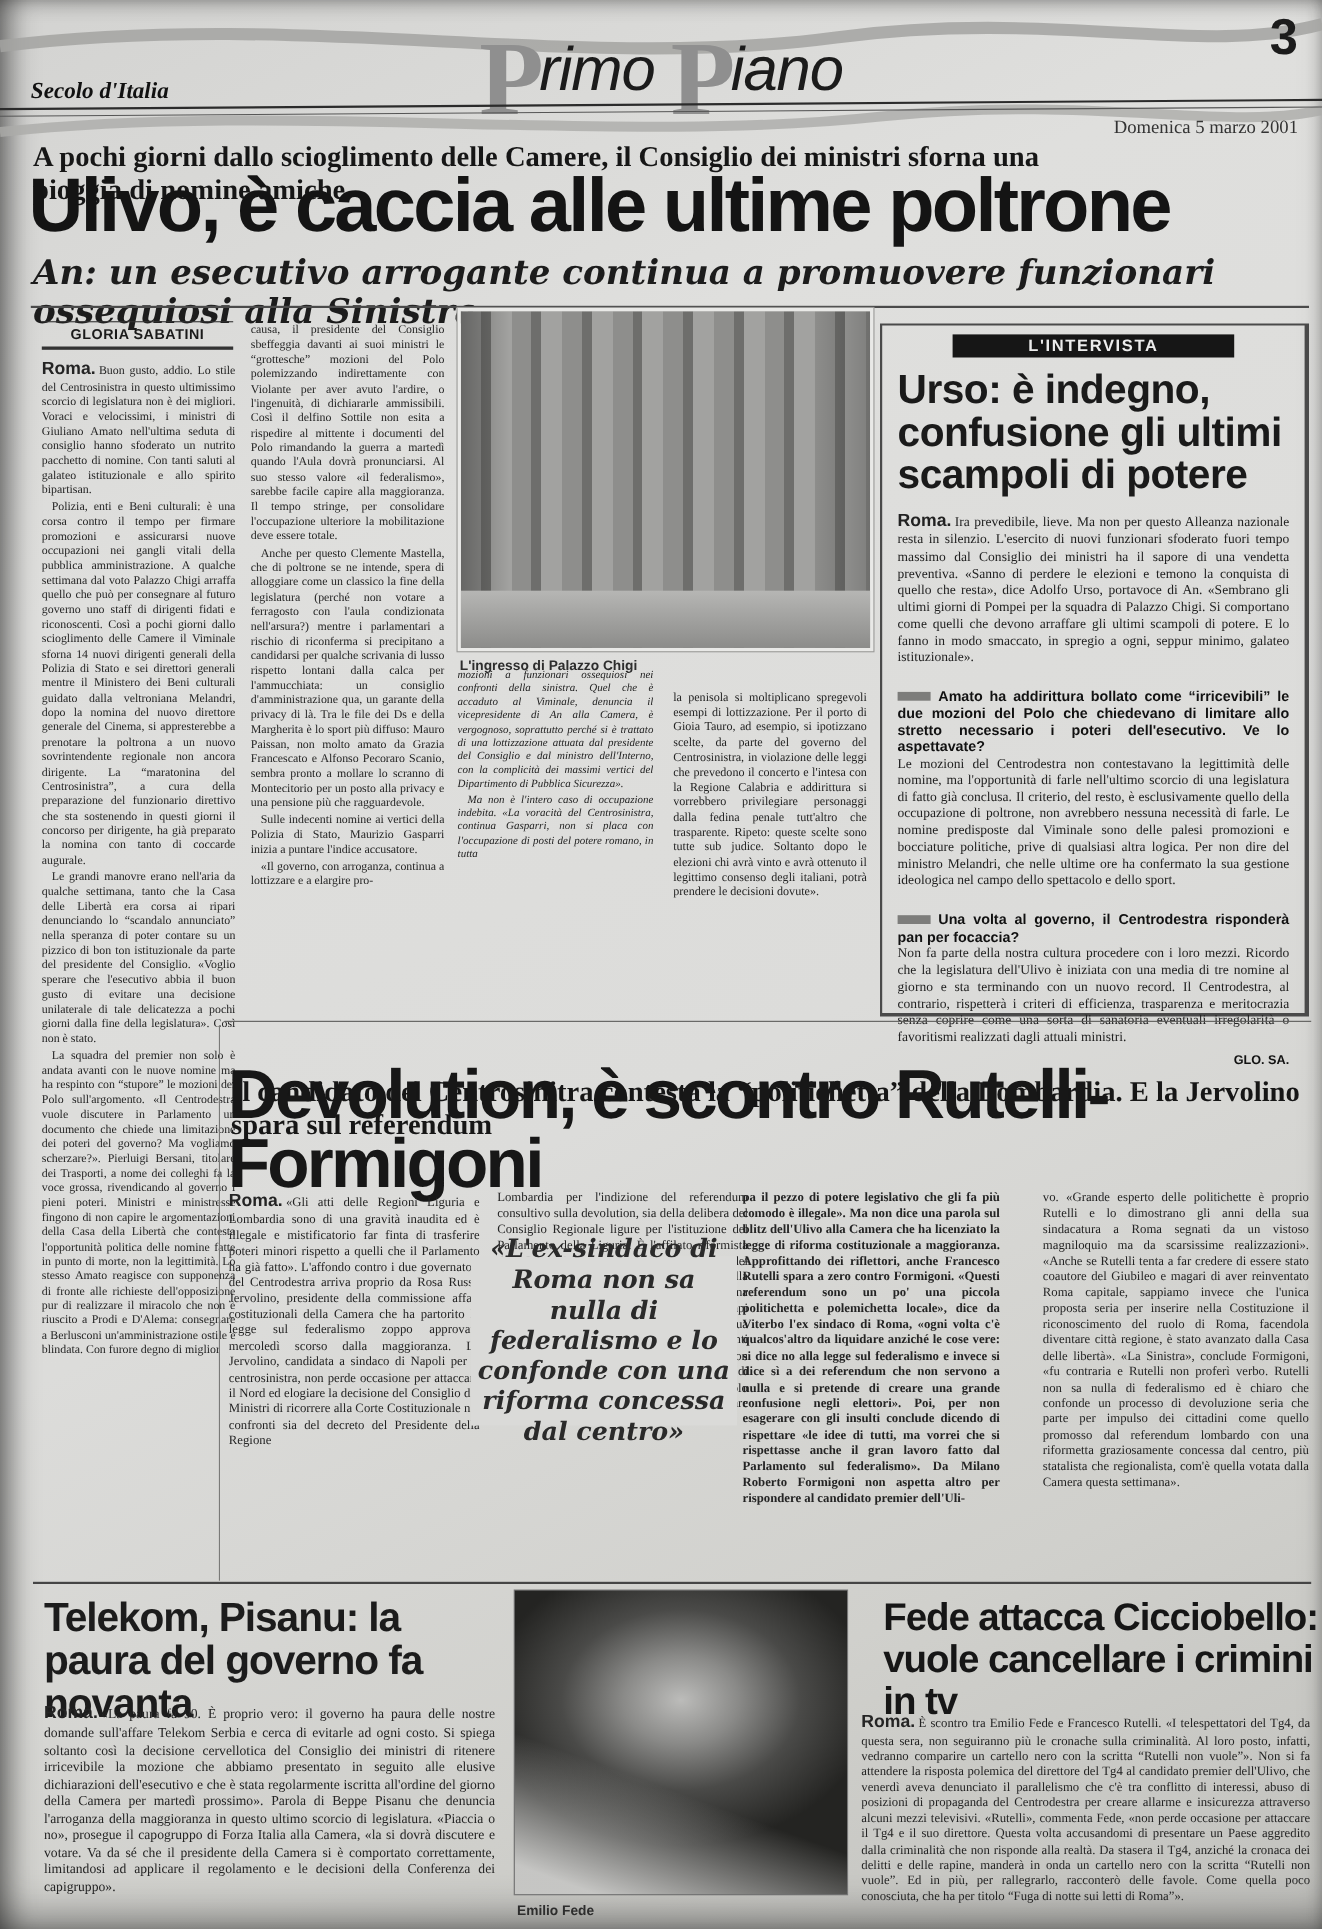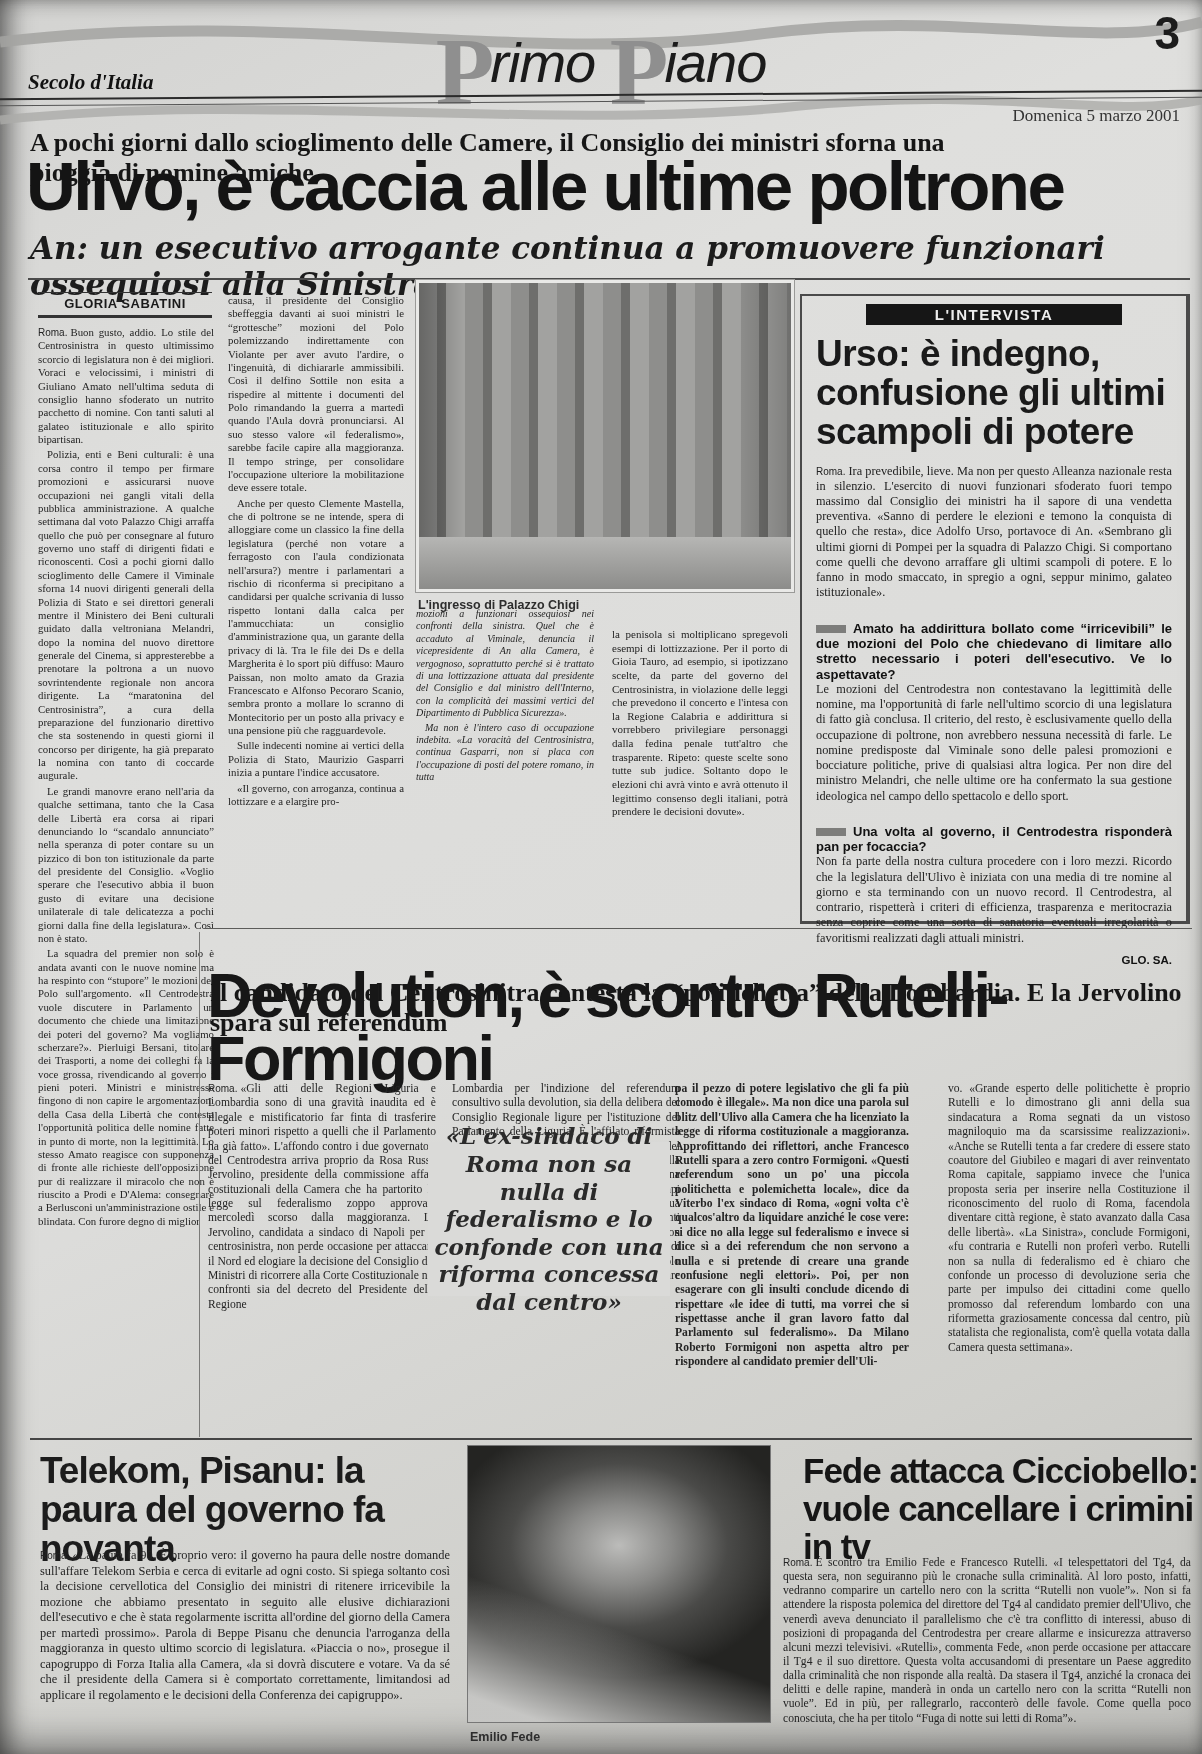--- a/index.html
+++ b/index.html
@@ -30,21 +30,21 @@
   
   .lead-kicker{left:30px;top:128px;width:1000px;font:bold 26px "Liberation Serif",serif;color:#161616;}
   .lead-headline{left:26px;top:152px;width:1170px;font:bold 69px "Liberation Sans",sans-serif;letter-spacing:-2.5px;color:#141414;line-height:1;}
   .lead-deck{left:30px;top:230px;width:1160px;font:bold italic 31px "DejaVu Serif",serif;color:#1c1c1c;}
   .rule-deck{left:28px;top:278px;width:1162px;height:2px;background:#4a4a4a;}
   .byline-box{left:38px;top:292px;width:174px;border-top:1px solid #333;border-bottom:3px solid #333;
     padding:3px 0 4px;text-align:center;font:bold 13px "Liberation Sans",sans-serif;letter-spacing:.5px;color:#1a1a1a;}
   .bodycol{font-size:10.8px;line-height:1.24;text-align:justify;color:#242424;overflow:hidden;}
   .bodycol p{margin:0 0 2px 0;}
   .bodycol p + p{text-indent:9px;}
-  .dateline{font-weight:normal;font-family:"Liberation Sans",sans-serif;font-size:10px;margin-right:3px;}
+  .dateline{font-weight:bold;font-family:"Liberation Sans",sans-serif;font-size:16px;margin-right:3px;}
   .col1{left:38px;top:326px;width:176px;height:1012px;}
   .col2{left:228px;top:294px;width:176px;height:640px;}
   .col3{left:416px;top:608px;width:178px;height:302px;font-size:10px;font-style:italic;}
   .col4{left:612px;top:628px;width:176px;height:302px;font-size:11px;}
   
   .photo1{left:416px;top:280px;width:372px;height:306px;border:3px solid #e9e9e7;box-shadow:0 0 0 1px #9a9a98;
     background:
       linear-gradient(90deg,rgba(0,0,0,.28),rgba(0,0,0,0) 12%,rgba(0,0,0,0) 86%,rgba(0,0,0,.22)),
       repeating-linear-gradient(90deg,#8e8e8c 0 18px,#6e6e6c 18px 27px,#a2a2a0 27px 46px),
       linear-gradient(180deg,#7a7a78,#9c9c9a);}

